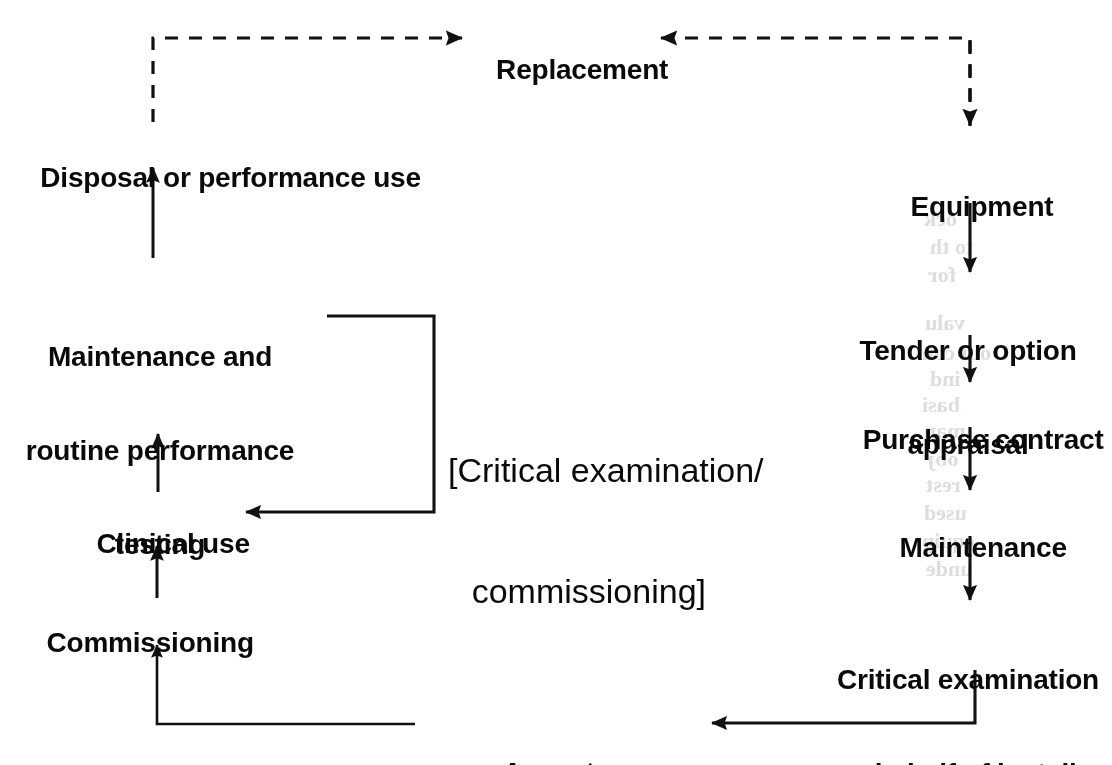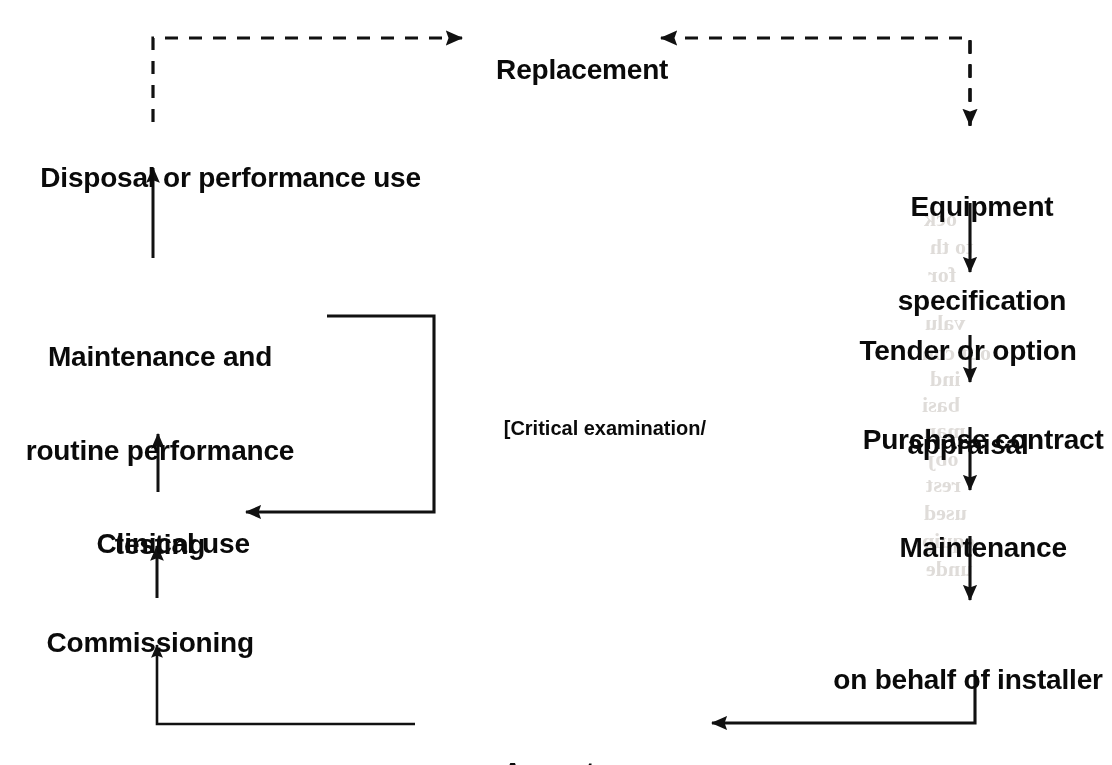--- a/index.html
+++ b/index.html
@@ -29,22 +29,22 @@
     font-weight: bold;
     color: #0a0a0a;
     line-height: 1.12;
     white-space: pre;
     letter-spacing: -0.2px;
   }
   .n-size-main { font-size: 28px; }
   .n-center { text-align: center; transform: translateX(-50%); }
   .n-left   { text-align: left; }
   .bracket-label {
-    font-size: 20px;
-    font-weight: bold;
+    font-size: 34px;
+    font-weight: normal;
     color: #0a0a0a;
     line-height: 1.18;
     text-align: right;
     white-space: pre;
   }
   .bleed {
     position: absolute;
     color: rgba(150,140,130,0.30);
     font-family: "Liberation Serif", serif;
     font-size: 22px;
@@ -160,38 +160,39 @@
   <div class="node-label n-size-main n-center" style="left:135px; top:596px;">
     <span>Commissioning</span>
   </div>
 
   <div class="node-label n-size-main n-center" style="left:580px; top:694px;">
     <div>Acceptance</div>
     
   </div>
 
   <div class="node-label n-size-main n-center" style="left:968px; top:601px;">
+    <div>Critical examination</div>
     <div>on behalf of installer</div>
   </div>
 
   <div class="node-label n-size-main n-center" style="left:968px; top:501px;">
     <span>Maintenance</span>
   </div>
 
   <div class="node-label n-size-main n-center" style="left:968px; top:393px;">
     <span>Purchase contract</span>
   </div>
 
   <div class="node-label n-size-main n-center" style="left:968px; top:272px;">
     <div>Tender or option</div>
     <div>appraisal</div>
   </div>
 
   <div class="node-label n-size-main n-center" style="left:968px; top:128px;margin-left:14px;">
     <div>Equipment</div>
-    <div>specification</div>
   </div>
 
   <div class="bracket-label" style="position:absolute; left:448px; top:370px; width:258px;">
     <div>[Critical examination/</div>
+    <div>commissioning]</div>
   </div>
 
 </div>
 
 </body></html>

